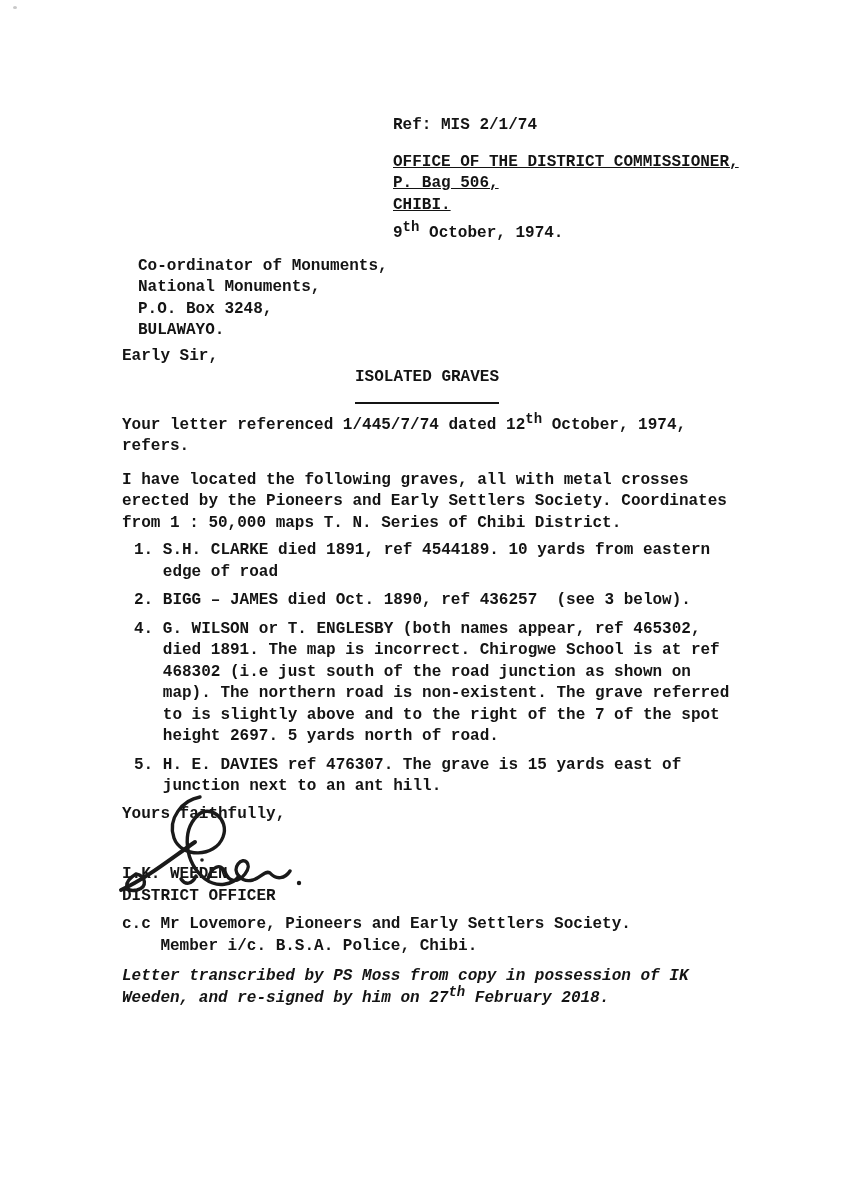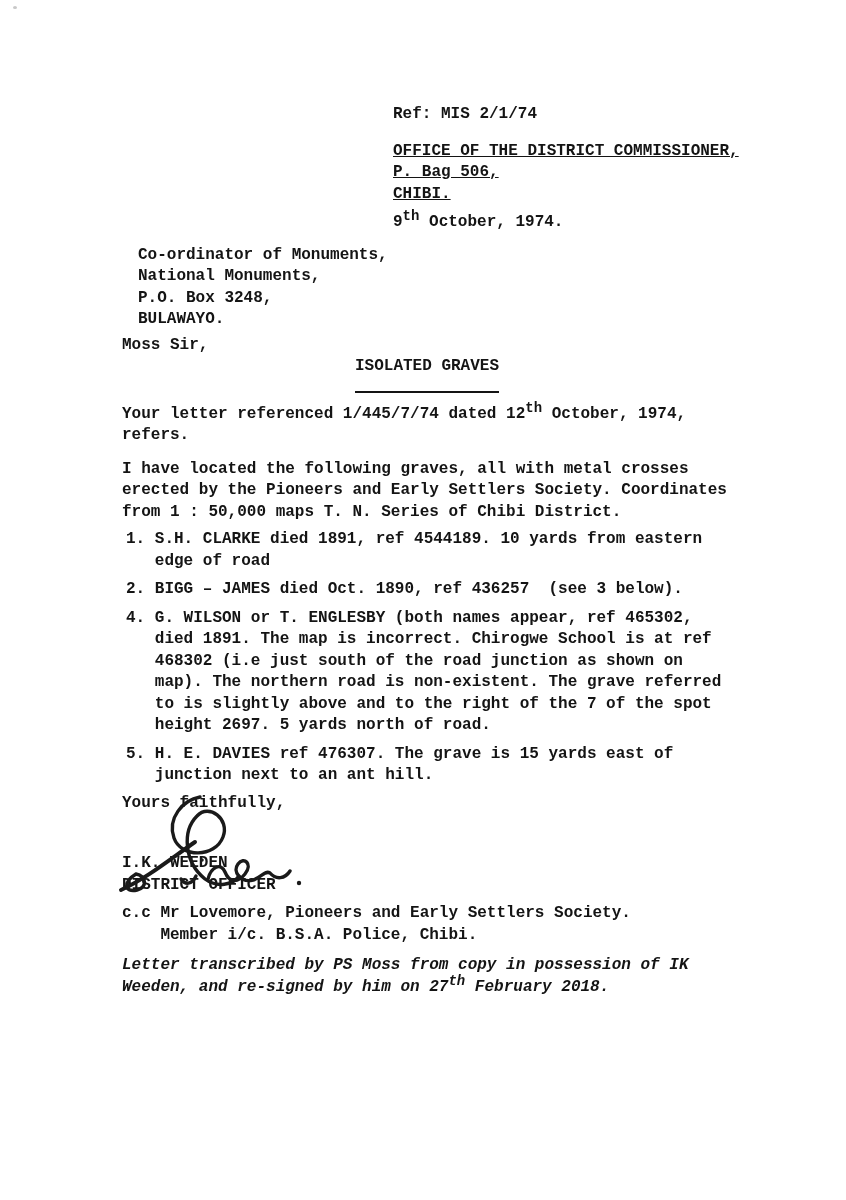--- a/index.html
+++ b/index.html
@@ -15,38 +15,38 @@
     background: #ffffff;
     overflow: hidden;
     color: #141414;
     font-size: 16px;
     font-weight: 700;
     line-height: 21.5px;
   }
   .content {
     position: absolute;
     left: 122px;
-    top: 104px;
+    top: 115px;
     width: 640px;
   }
   .ml { white-space: pre; }            
   .hdr-block { margin-left: 271px; }
   .office { margin-top: 15px; text-decoration: underline; }
   .dateline { margin-top: 7px; }
   .recipient { margin-top: 11px; margin-left: 16px; }
   .salutation { margin-top: 4px; }
   .subject-row { margin-left: 233px; }
   .subject {
     display: inline-block;
     border-bottom: 2px solid #141414;
     padding-bottom: 13px;
   }
   .p-ref { margin-top: 11px; }
   .p-intro { margin-top: 12px; }
-  .graves { margin-left: 4px; }
+  .graves { margin-left: 12px; }
   .grave-item { margin-top: 7px; white-space: pre; }
   .grave-item.first { margin-top: 6px; }
   .closing { margin-top: 6px; }
   .sig-name { margin-top: 39px; }
   .cc { margin-top: 7px; }
   .note { margin-top: 9px; font-style: italic; }
   sup.ordinal {
     font-size: 14px;
     vertical-align: super;
     line-height: 0;
@@ -84,21 +84,21 @@
 P. Bag 506,
 CHIBI.</div>
       <div class="dateline"><span>9</span><sup class="ordinal">th</sup><span> October, 1974.</span></div>
     </div>
 
     <div class="ml recipient">Co-ordinator of Monuments,
 National Monuments,
 P.O. Box 3248,
 BULAWAYO.</div>
 
-    <div class="salutation">Moss Sir,</div>
+    <div class="salutation">Early Sir,</div>
     <div class="subject-row"><span class="subject">ISOLATED GRAVES</span></div>
 
     <div class="p-ref"><span>Your letter referenced 1/445/7/74 dated 12</span><sup class="ordinal">th</sup><span> October, 1974, refers.</span></div>
 
     <div class="ml p-intro">I have located the following graves, all with metal crosses
 erected by the Pioneers and Early Settlers Society. Coordinates
 from 1 : 50,000 maps T. N. Series of Chibi District.</div>
 
     <div class="graves">
       <div class="grave-item first">1. S.H. CLARKE died 1891, ref 4544189. 10 yards from eastern

